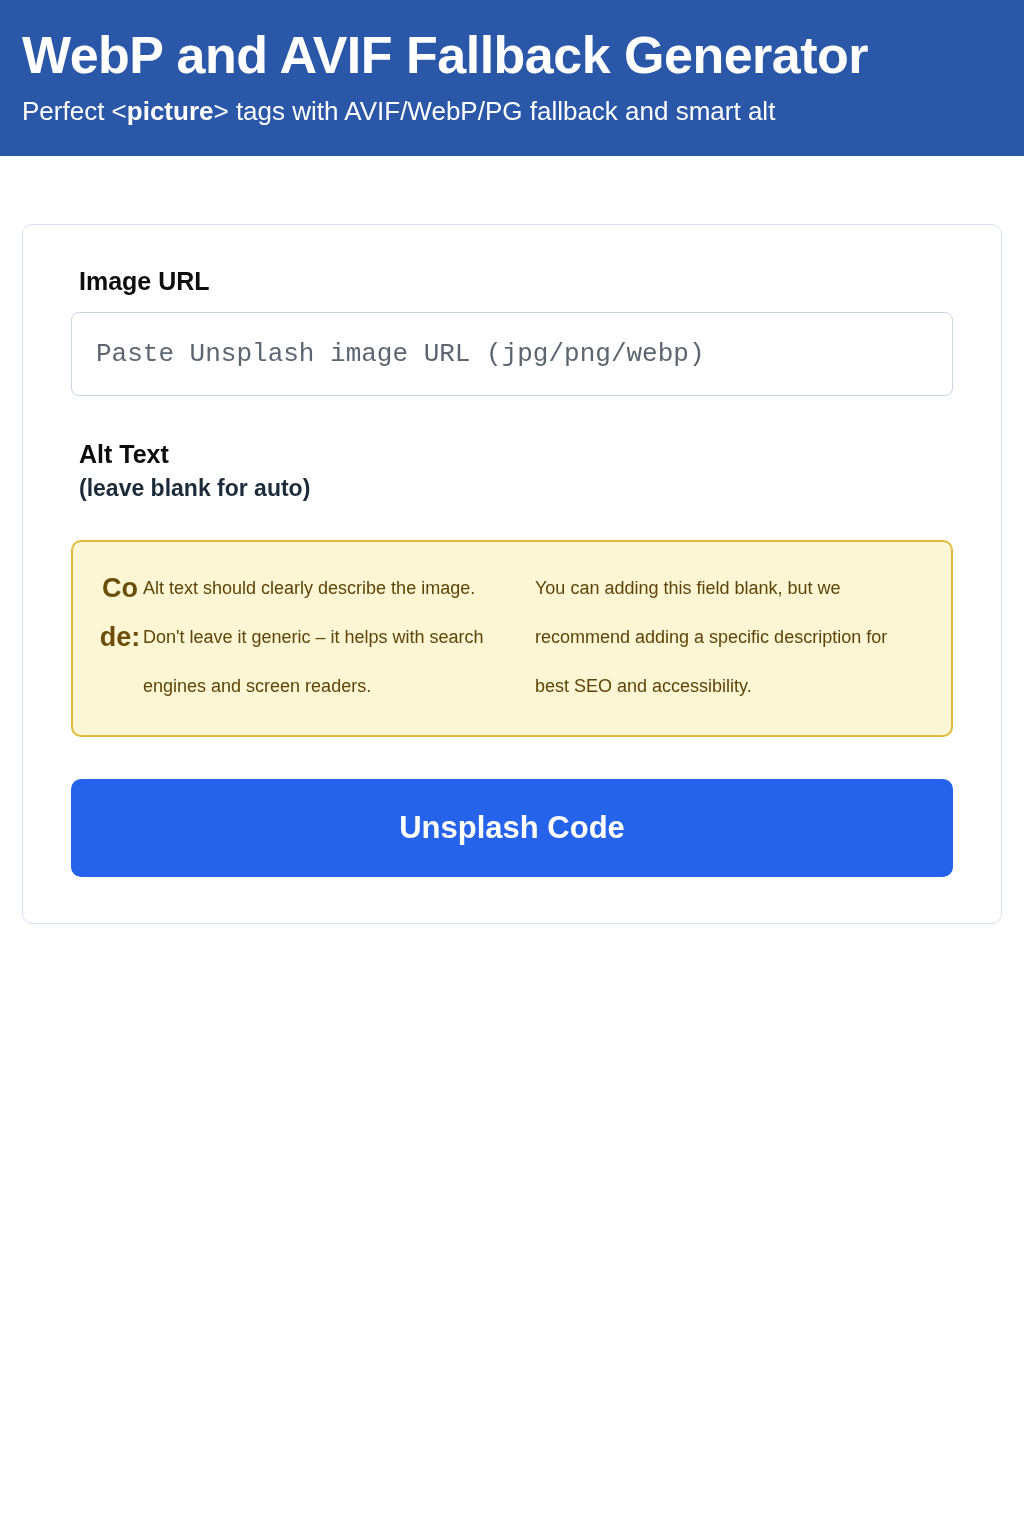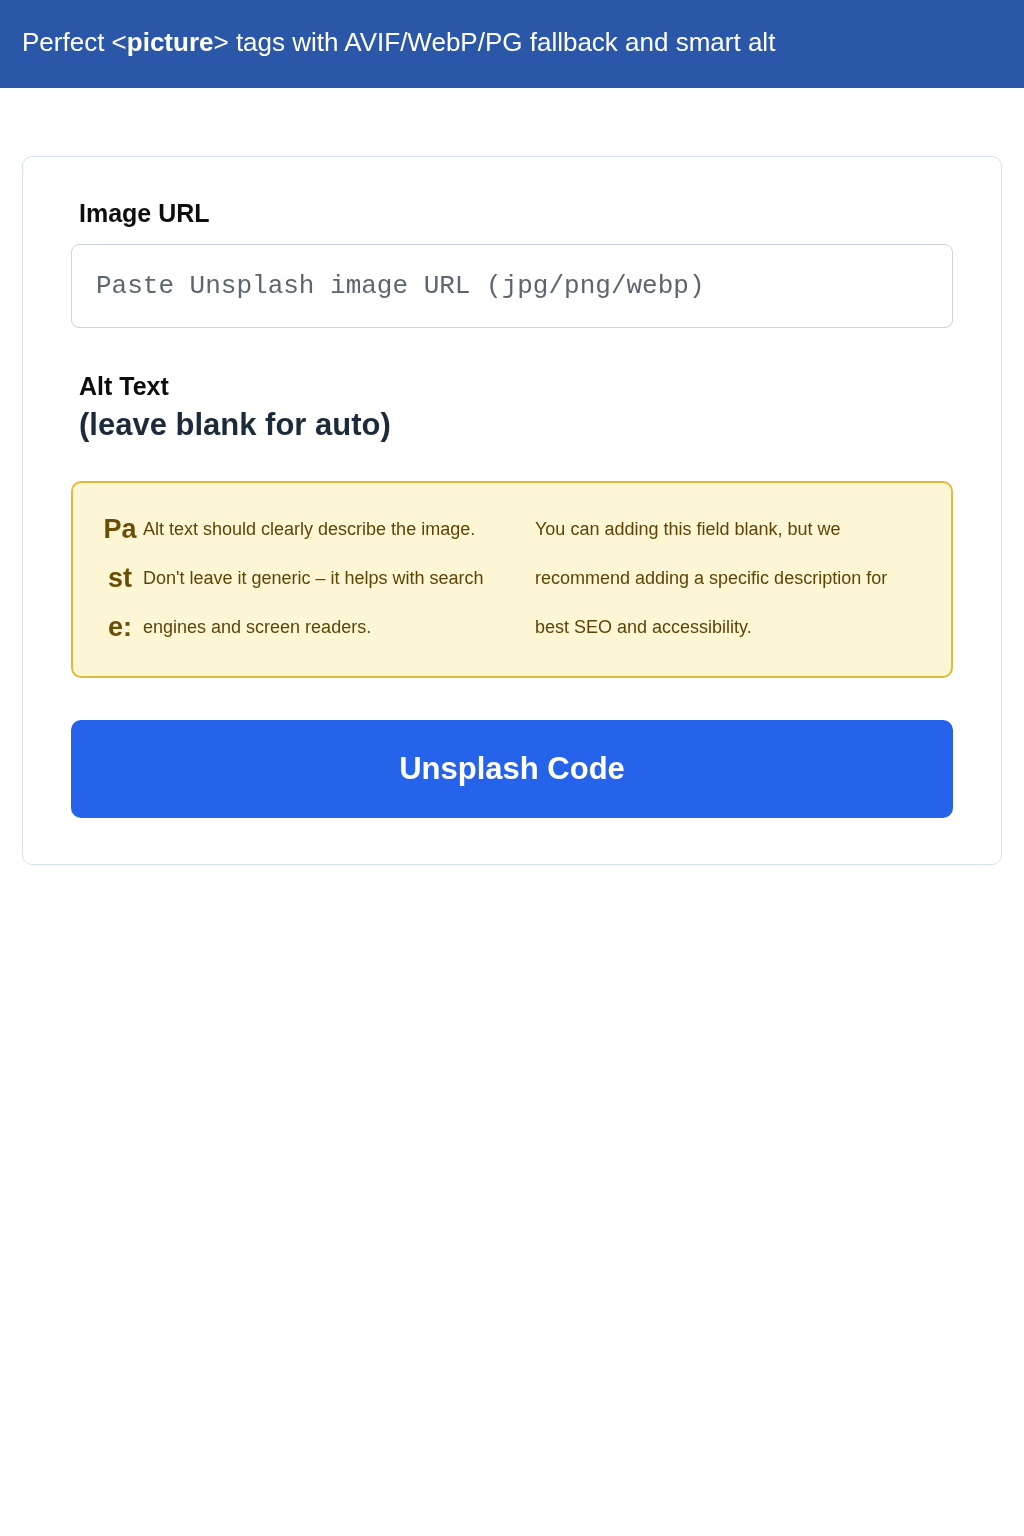--- a/index.html
+++ b/index.html
@@ -63,21 +63,21 @@
   }
 
   .field-label {
     font-size: 25px;
     font-weight: bold;
     color: #0d0d0d;
     margin: 0 0 16px 8px;
   }
   .field-label .sublabel {
     display: block;
-    font-size: 31px;
+    font-size: 23px;
     font-weight: bold;
     color: #1c2b3a;
     margin-top: 6px;
   }
 
   .text-input {
     display: block;
     width: 100%;
     height: 84px;
     border: 1px solid #ccd4de;
@@ -134,20 +134,21 @@
     font-size: 31px;
     font-weight: bold;
     font-family: "Liberation Sans", sans-serif;
     cursor: pointer;
   }
 </style>
 </head>
 <body>
 
 <div class="header">
+  <h1 class="header-title">WebP and AVIF Fallback Generator</h1>
   <p class="header-sub"><span>Perfect &lt;</span><b>picture</b><span>&gt; tags with AVIF/WebP/PG fallback and smart alt</span></p>
 </div>
 
 <div class="page">
   <div class="card">
 
 
     <div class="card-body">
 
       <div class="field-label">Image URL</div>
@@ -156,21 +157,21 @@
       <div class="gap-lg"></div>
 
       <div class="field-label">
         <span>Alt Text</span>
         <span class="sublabel">(leave blank for auto)</span>
       </div>
 
       <div class="gap-sm"></div>
 
       <div class="tip">
-        <div class="tip-label">Paste:</div>
+        <div class="tip-label">Code:</div>
         <div class="tip-col">Alt text should clearly describe the image. Don't leave it generic – it helps with search engines and screen readers.</div>
         <div class="tip-col">You can adding this field blank, but we recommend adding a specific description for best SEO and accessibility.</div>
       </div>
 
       <button class="btn-primary">Unsplash Code</button>
 
     </div>
   </div>
 </div>
 

